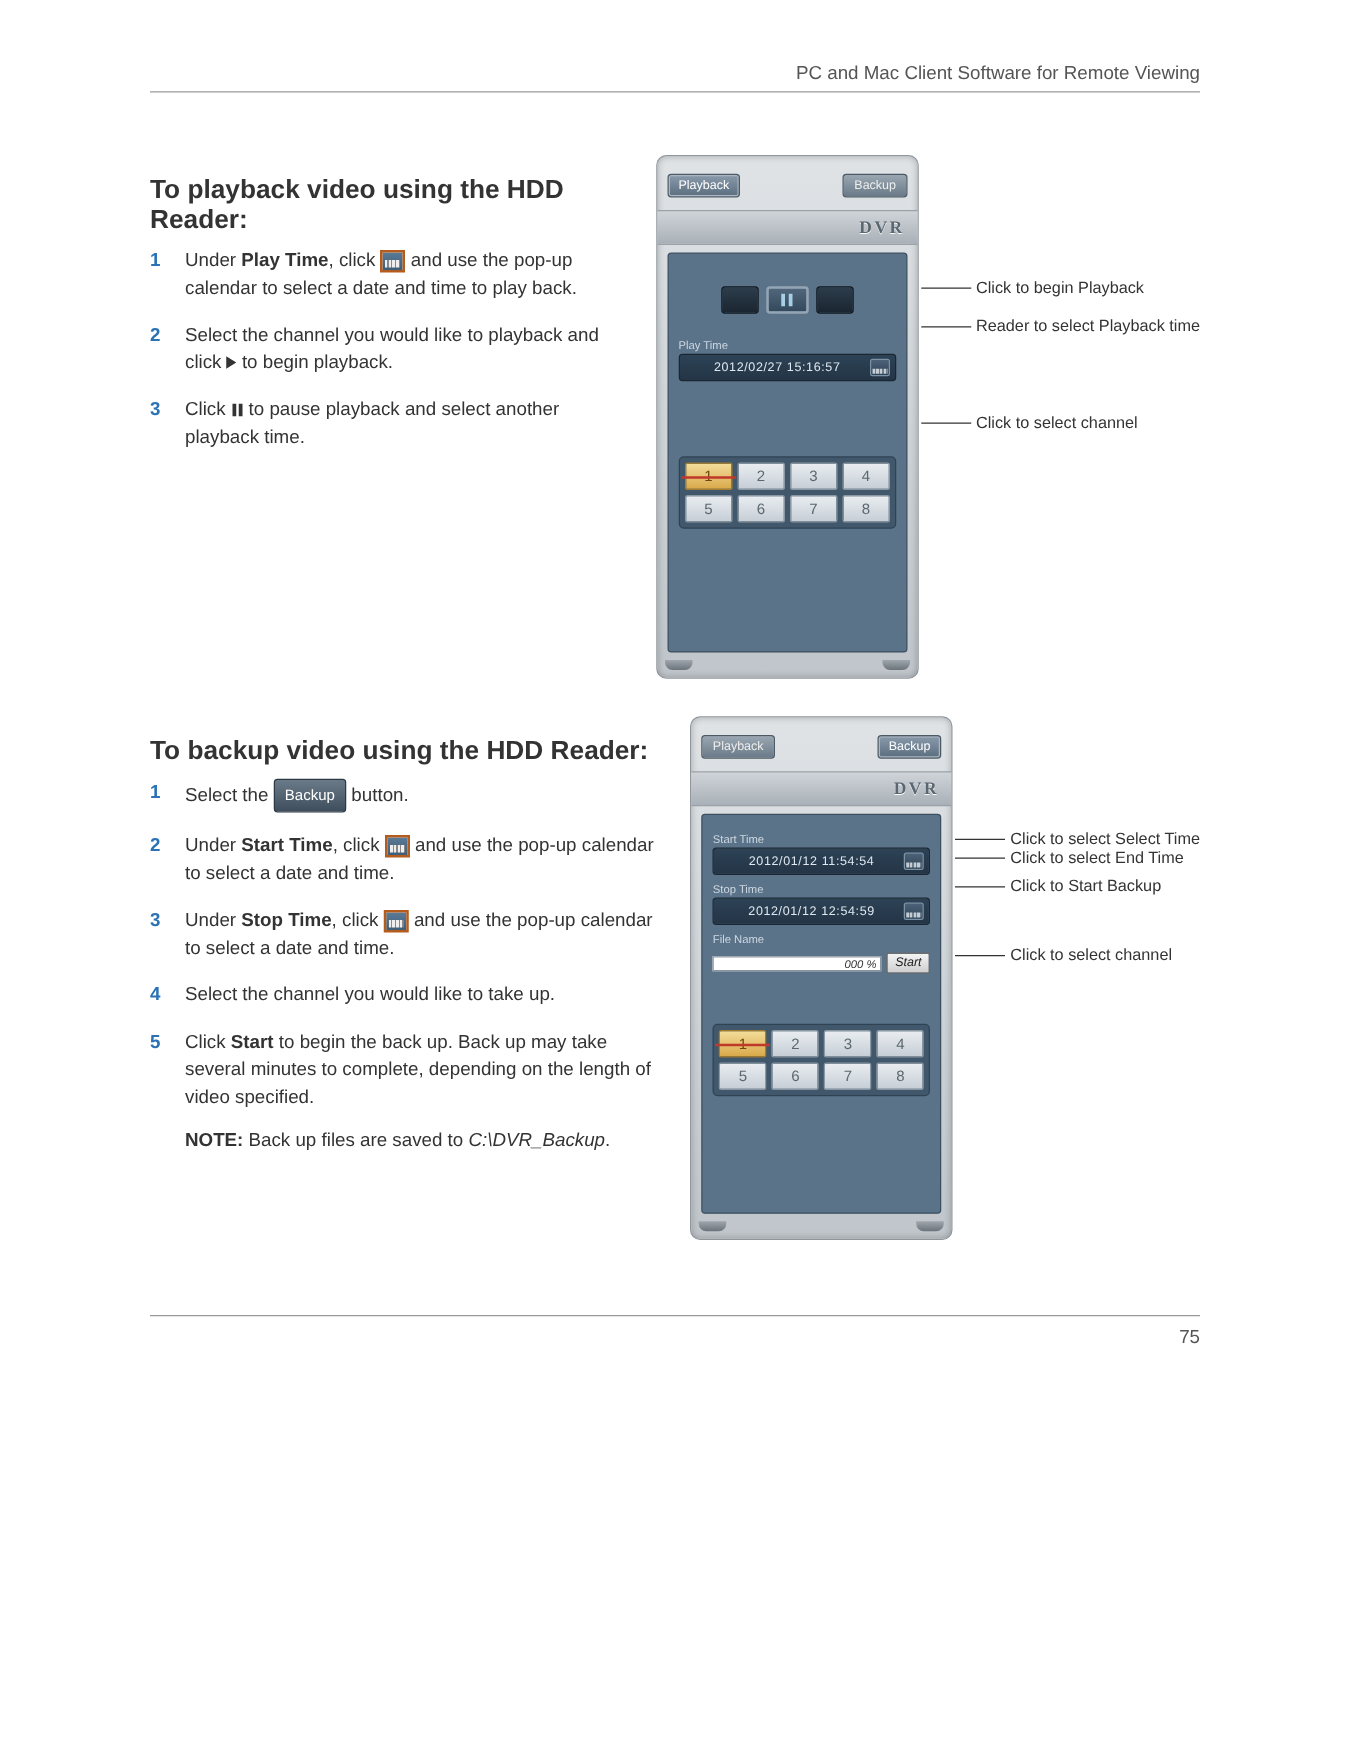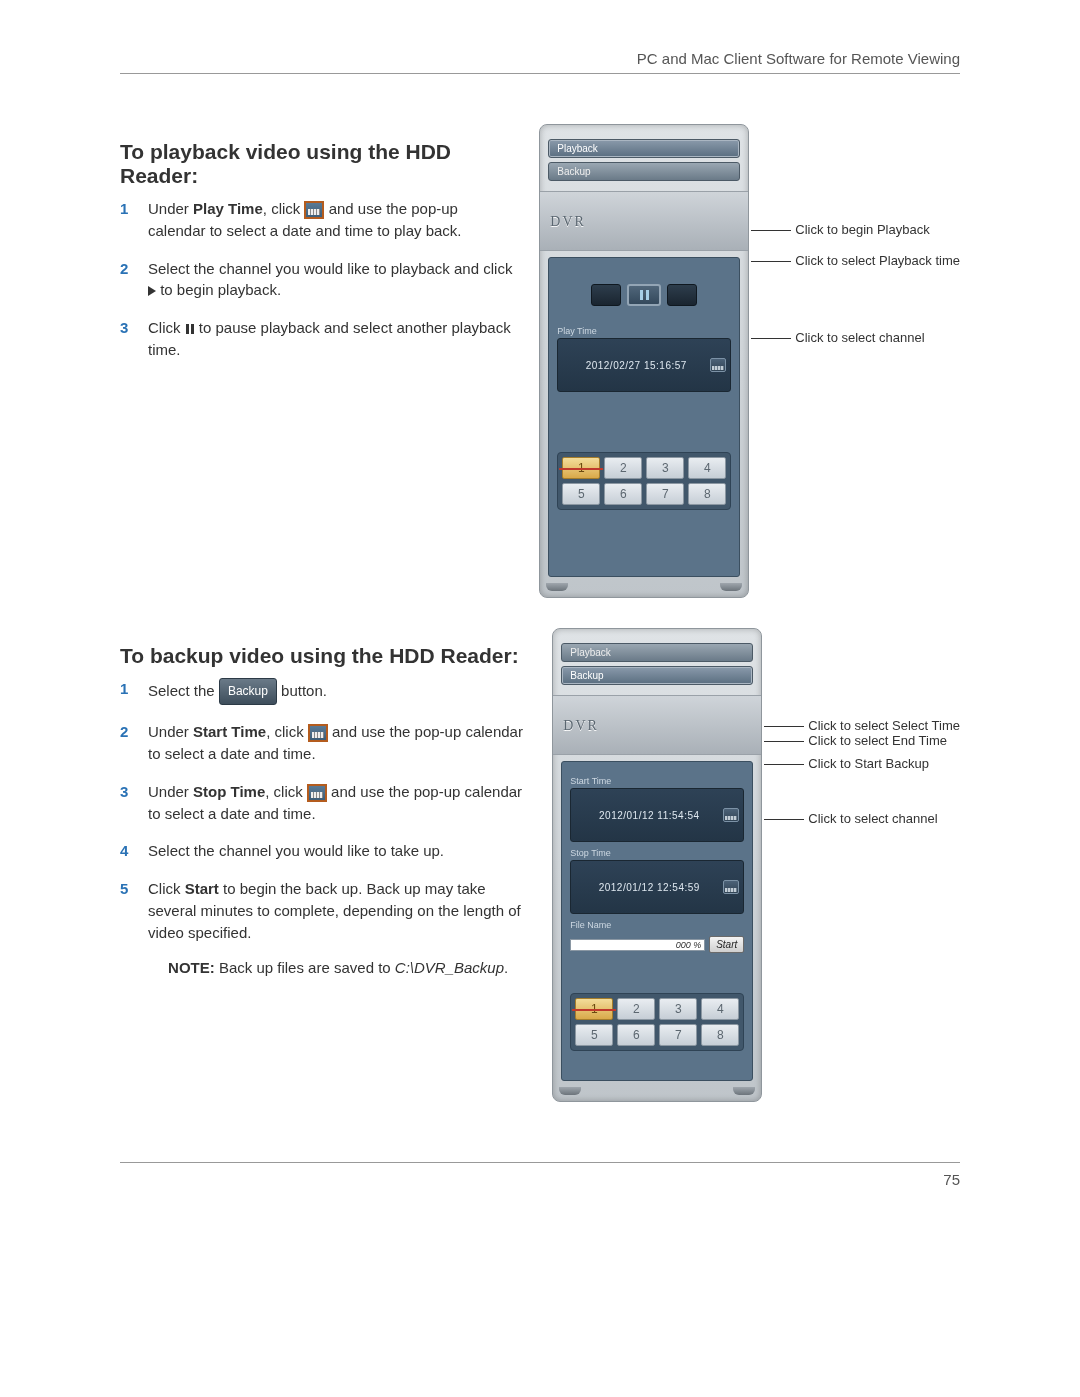--- a/index.html
+++ b/index.html
@@ -109,45 +109,45 @@
   .dvr {
     width: 210px;
     background: linear-gradient(#dfe3e6,#bfc5ca);
     border: 1px solid #8f969c;
     border-radius: 8px;
     padding: 8px;
     box-shadow: inset 0 0 6px rgba(0,0,0,0.25);
   }
   .dvr-tabs {
     display: flex;
-    justify-content: flex-start;
+    justify-content: space-between;
     gap: 4px;
     padding: 6px 0;
-    flex-direction: column;
   }
   .dvr-tab {
     font-size: 10px;
     padding: 3px 8px;
     background: linear-gradient(#9aa7b2,#6a7a88);
     color: #eee;
     border: 1px solid #4c5a66;
     border-radius: 3px;
   }
   .dvr-tab.active {
     background: linear-gradient(#8a9aab,#5a6e80);
     color: #fff;
     box-shadow: inset 0 0 0 1px #aab6c2;
   }
   .dvr-logo-band {
     background: linear-gradient(#cfd4d9,#a9b0b7);
     border-top: 1px solid #9aa1a8;
     border-bottom: 1px solid #9aa1a8;
     margin: 4px -8px 0 -8px;
-    padding: 20px 0;
-    text-align: left;
+    padding: 4px 0;
+    text-align: right;
+    font-weight: bold;
   }
   .dvr-logo {
     display: inline-block;
     font-family: Georgia, serif;
     font-size: 14px;
     letter-spacing: 2px;
     color: #5a6670;
     text-shadow: 0 1px 0 #fff;
     padding: 0 10px;
   }
@@ -193,21 +193,21 @@
   .field-label {
     font-size: 9px;
     color: #cdd8e2;
     margin: 6px 0 2px 0;
   }
   .time-field {
     display:flex; align-items:center;
     background: linear-gradient(#2e4256,#233546);
     border: 1px solid #1a2732;
     border-radius: 3px;
-    padding: 19px 4px;
+    padding: 3px 4px;
     font-size: 10px;
     color: #dfe8f0;
   }
   .time-field .val { flex: 1; text-align: center; letter-spacing: 0.5px; }
   .mini-cal {
     width: 16px; height: 14px;
     background: linear-gradient(#4c6278,#304354);
     border: 1px solid #7c92a6;
     border-radius: 2px;
     position: relative;
@@ -282,21 +282,21 @@
     padding-left: 30px;
     line-height: 1.3;
   }
   .callout::before {
     content:"";
     position:absolute;
     left:-14px; top: 8px;
     width: 40px; height: 1px;
     background: #333;
   }
-  .note-line { margin-top: 6px; text-align: center; }
+  .note-line { margin-top: 6px; }
   .footer {
     border-top: 1px solid #999;
     margin-top: 60px;
     padding-top: 8px;
     text-align: right;
     color: #555;
   }
 </style>
 </head>
 <body>
@@ -363,21 +363,21 @@
             <div class="ch-cell">8</div>
           </div>
         </div>
         <div class="dvr-footrow">
             <div class="dvr-foot"></div>
             <div class="dvr-foot"></div>
           </div>
       </div>
       <div class="callouts">
         <div class="callout" style="margin-top:98px;">Click to begin Playback</div>
-        <div class="callout" style="margin-top:14px;">Click to select Playback time</div>
+        <div class="callout" style="margin-top:14px;">Reader to select Playback time</div>
         <div class="callout" style="margin-top:60px;">Click to select channel</div>
       </div>
     </div>
   </div>
 </div>
 
 <div class="two-col">
   <div class="textcol">
     <div class="section-heading">To backup video using the HDD Reader:</div>
     <ol class="steps">

